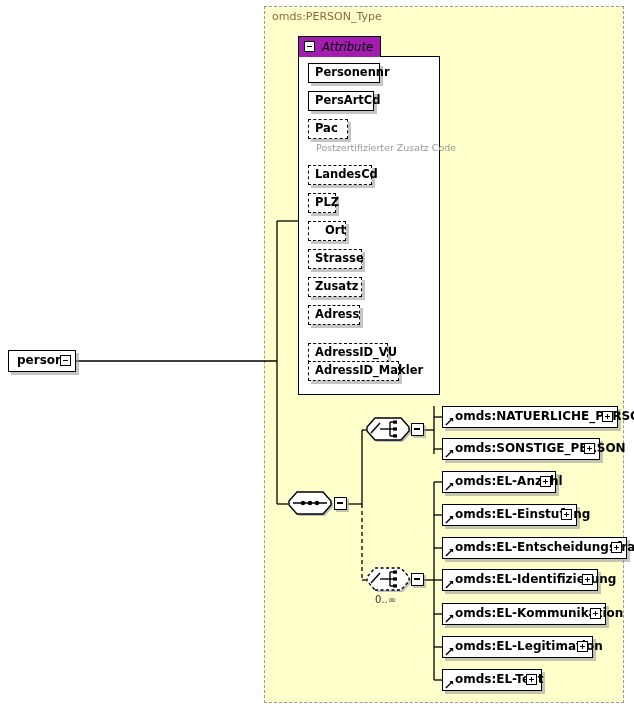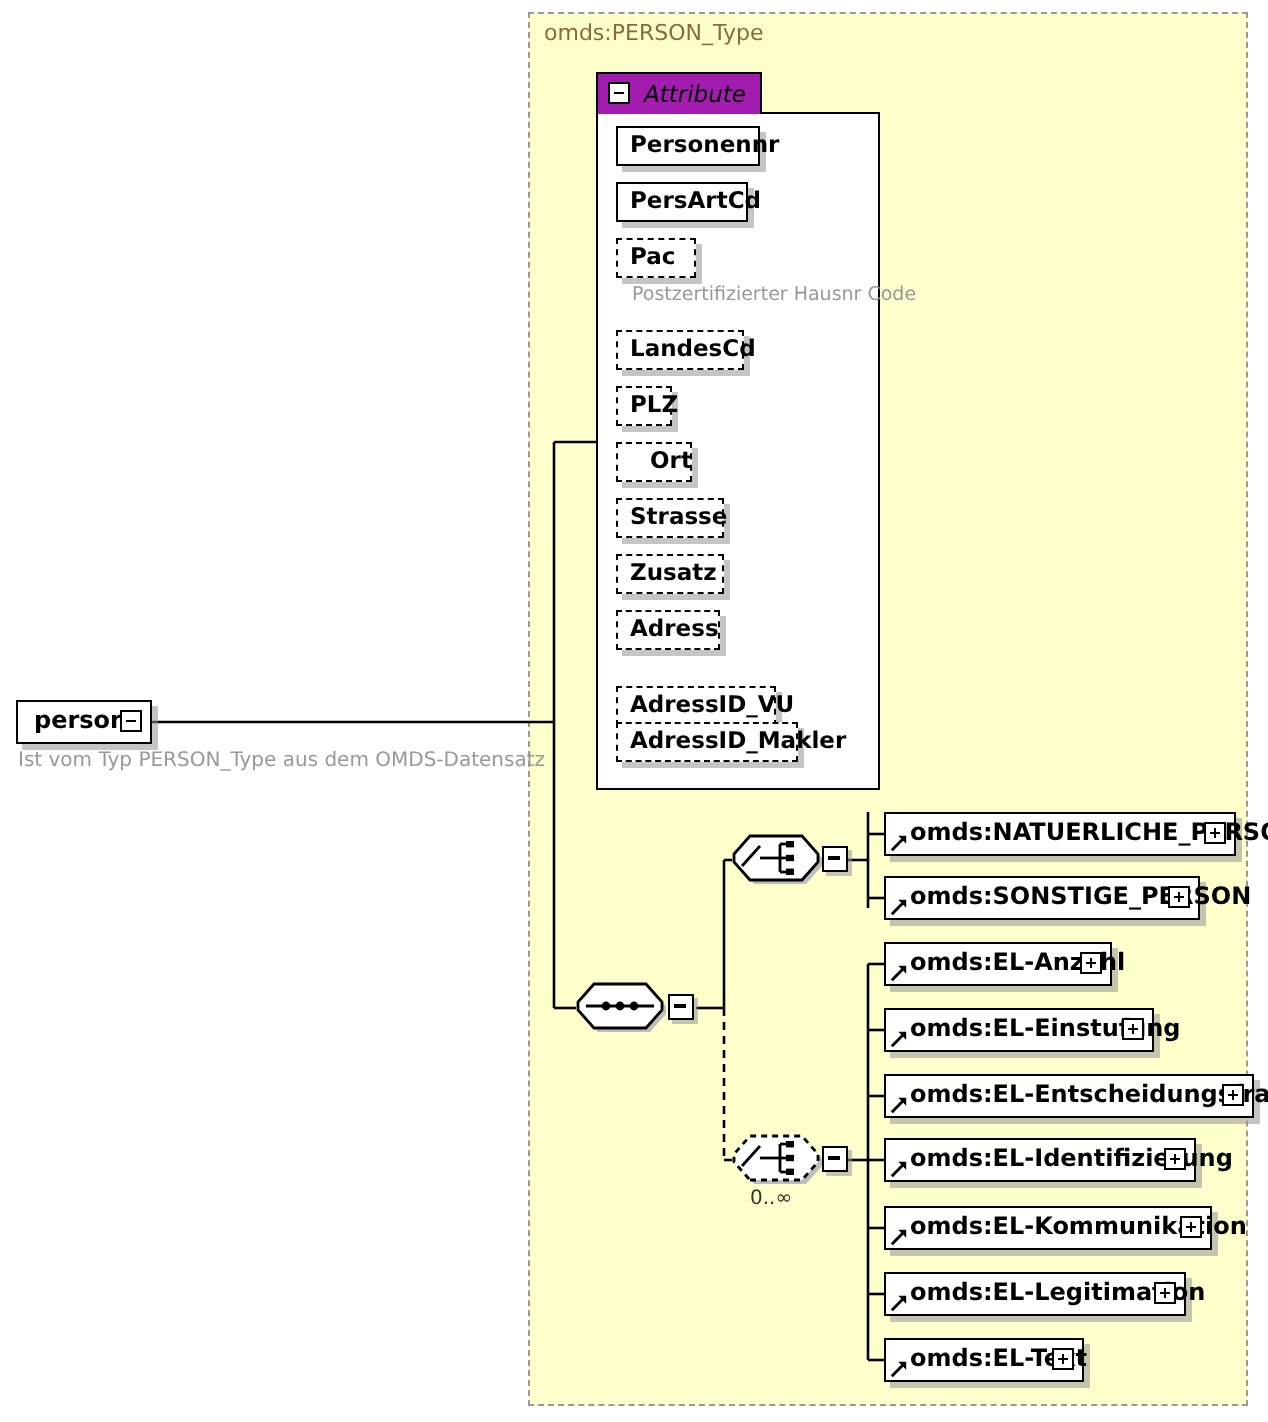--- a/index.html
+++ b/index.html
@@ -268,33 +268,32 @@
     <path d="M 434 580 L 442 580" stroke="#000" stroke-width="1.3" fill="none"></path>
     <path d="M 434 614 L 442 614" stroke="#000" stroke-width="1.3" fill="none"></path>
     <path d="M 434 647 L 442 647" stroke="#000" stroke-width="1.3" fill="none"></path>
     <path d="M 434 680 L 442 680" stroke="#000" stroke-width="1.3" fill="none"></path>
   </svg>
 
   <div class="elem-box" id="root-elem" style="left:8px; top:350px; width:68px;">
     <span>person</span>
     <span class="toggle-box inner-toggle"></span>
   </div>
-  <div class="elem-caption" style="left:9px; top:375px;">Ist vom Typ PERSON_Type aus dem OMDS-Datensatz</div>
 
   <div class="attr-body"></div>
   <div class="attr-tab">
     <span>Attribute</span>
   </div>
   <span class="toggle-box attr-toggle"></span>
 
   <div id="attr-nodes">
       <div class="attr-node" style="left: 308px; top: 63px; width: 72px;"><span>Personennr</span></div>
       <div class="attr-node" style="left: 308px; top: 91px; width: 66px;"><span>PersArtCd</span></div>
       <div class="attr-node optional" style="left: 308px; top: 119px; width: 40px;"><span>Pac</span></div>
-      <div class="attr-hint" style="left: 316px; top: 142px;">Postzertifizierter Hausnr Code</div>
+      <div class="attr-hint" style="left: 316px; top: 142px;">Postzertifizierter Zusatz Code</div>
       <div class="attr-node optional" style="left: 308px; top: 165px; width: 64px;"><span>LandesCd</span></div>
       <div class="attr-node optional" style="left: 308px; top: 193px; width: 28px;"><span>PLZ</span></div>
       <div class="attr-node optional" style="left: 308px; top: 221px; width: 38px; padding-left: 16px;"><span>Ort</span></div>
       <div class="attr-node optional" style="left: 308px; top: 249px; width: 54px;"><span>Strasse</span></div>
       <div class="attr-node optional" style="left: 308px; top: 277px; width: 54px;"><span>Zusatz</span></div>
       <div class="attr-node optional" style="left: 308px; top: 305px; width: 52px;"><span>Adress</span></div>
       <div class="attr-node optional" style="left: 308px; top: 343px; width: 80px;"><span>AdressID_VU</span></div>
       <div class="attr-node optional" style="left: 308px; top: 361px; width: 91px;"><span>AdressID_Makler</span></div>
     </div>
 

